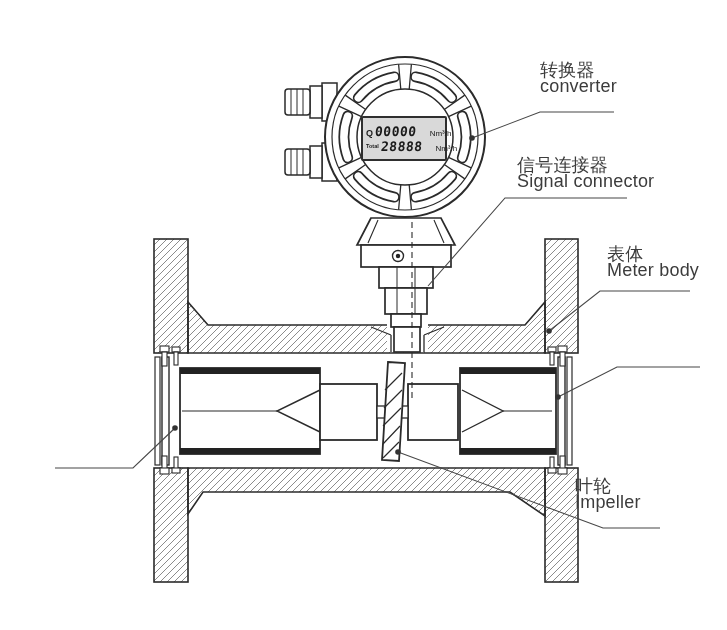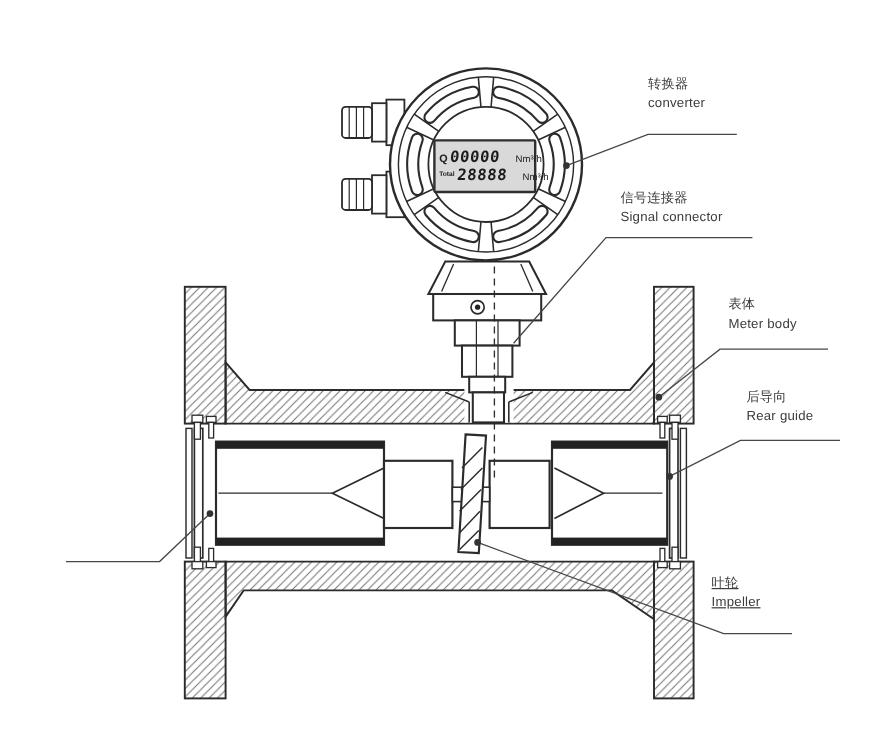--- a/index.html
+++ b/index.html
@@ -2,21 +2,21 @@
 <html><head>
 <meta charset="utf-8">
 <style>
   html,body{margin:0;padding:0;background:#fff;}
   #stage{
     position:relative;width:727px;height:630px;background:#ffffff;overflow:hidden;
     font-family:"Liberation Sans", sans-serif;
   }
   #lineart{position:absolute;left:0;top:0;}
   .callout{
-    position:absolute;color:#3c3c3c;font-size:11px;line-height:15.5px;
+    position:absolute;color:#3c3c3c;font-size:18px;line-height:15.5px;
     white-space:nowrap;letter-spacing:0.2px;
   }
   .callout .zh{display:block;}
   .callout .en{display:block;}
   
   .lcd{
     position:absolute;left:361px;top:116px;width:86px;height:45px;
     background:#d9d9d9;border:2px solid #2f2f2f;border-radius:2px;
     box-sizing:border-box;display:flex;flex-direction:column;justify-content:center;
     padding:1px 3px;color:#1b1b1b;
@@ -213,24 +213,20 @@
   <div class="callout" style="left:517px;top:158px;">
     <span class="zh">信号连接器</span>
     <span class="en">Signal connector</span>
   </div>
 
   <div class="callout" style="left:607px;top:247px;">
     <span class="zh">表体</span>
     <span class="en">Meter body</span>
   </div>
 
-  <div class="callout" style="left:622px;top:324px;">
-    <span class="zh">后导向</span>
-    <span class="en">Rear guide</span>
-  </div>
-
-
-  <div class="callout" style="left:593px;top:479px;text-decoration:underline;">
+
+
+  <div class="callout" style="left:575px;top:479px;">
     <span class="zh">叶轮</span>
     <span class="en">Impeller</span>
   </div>
 
 </div>
 
 </body></html>

